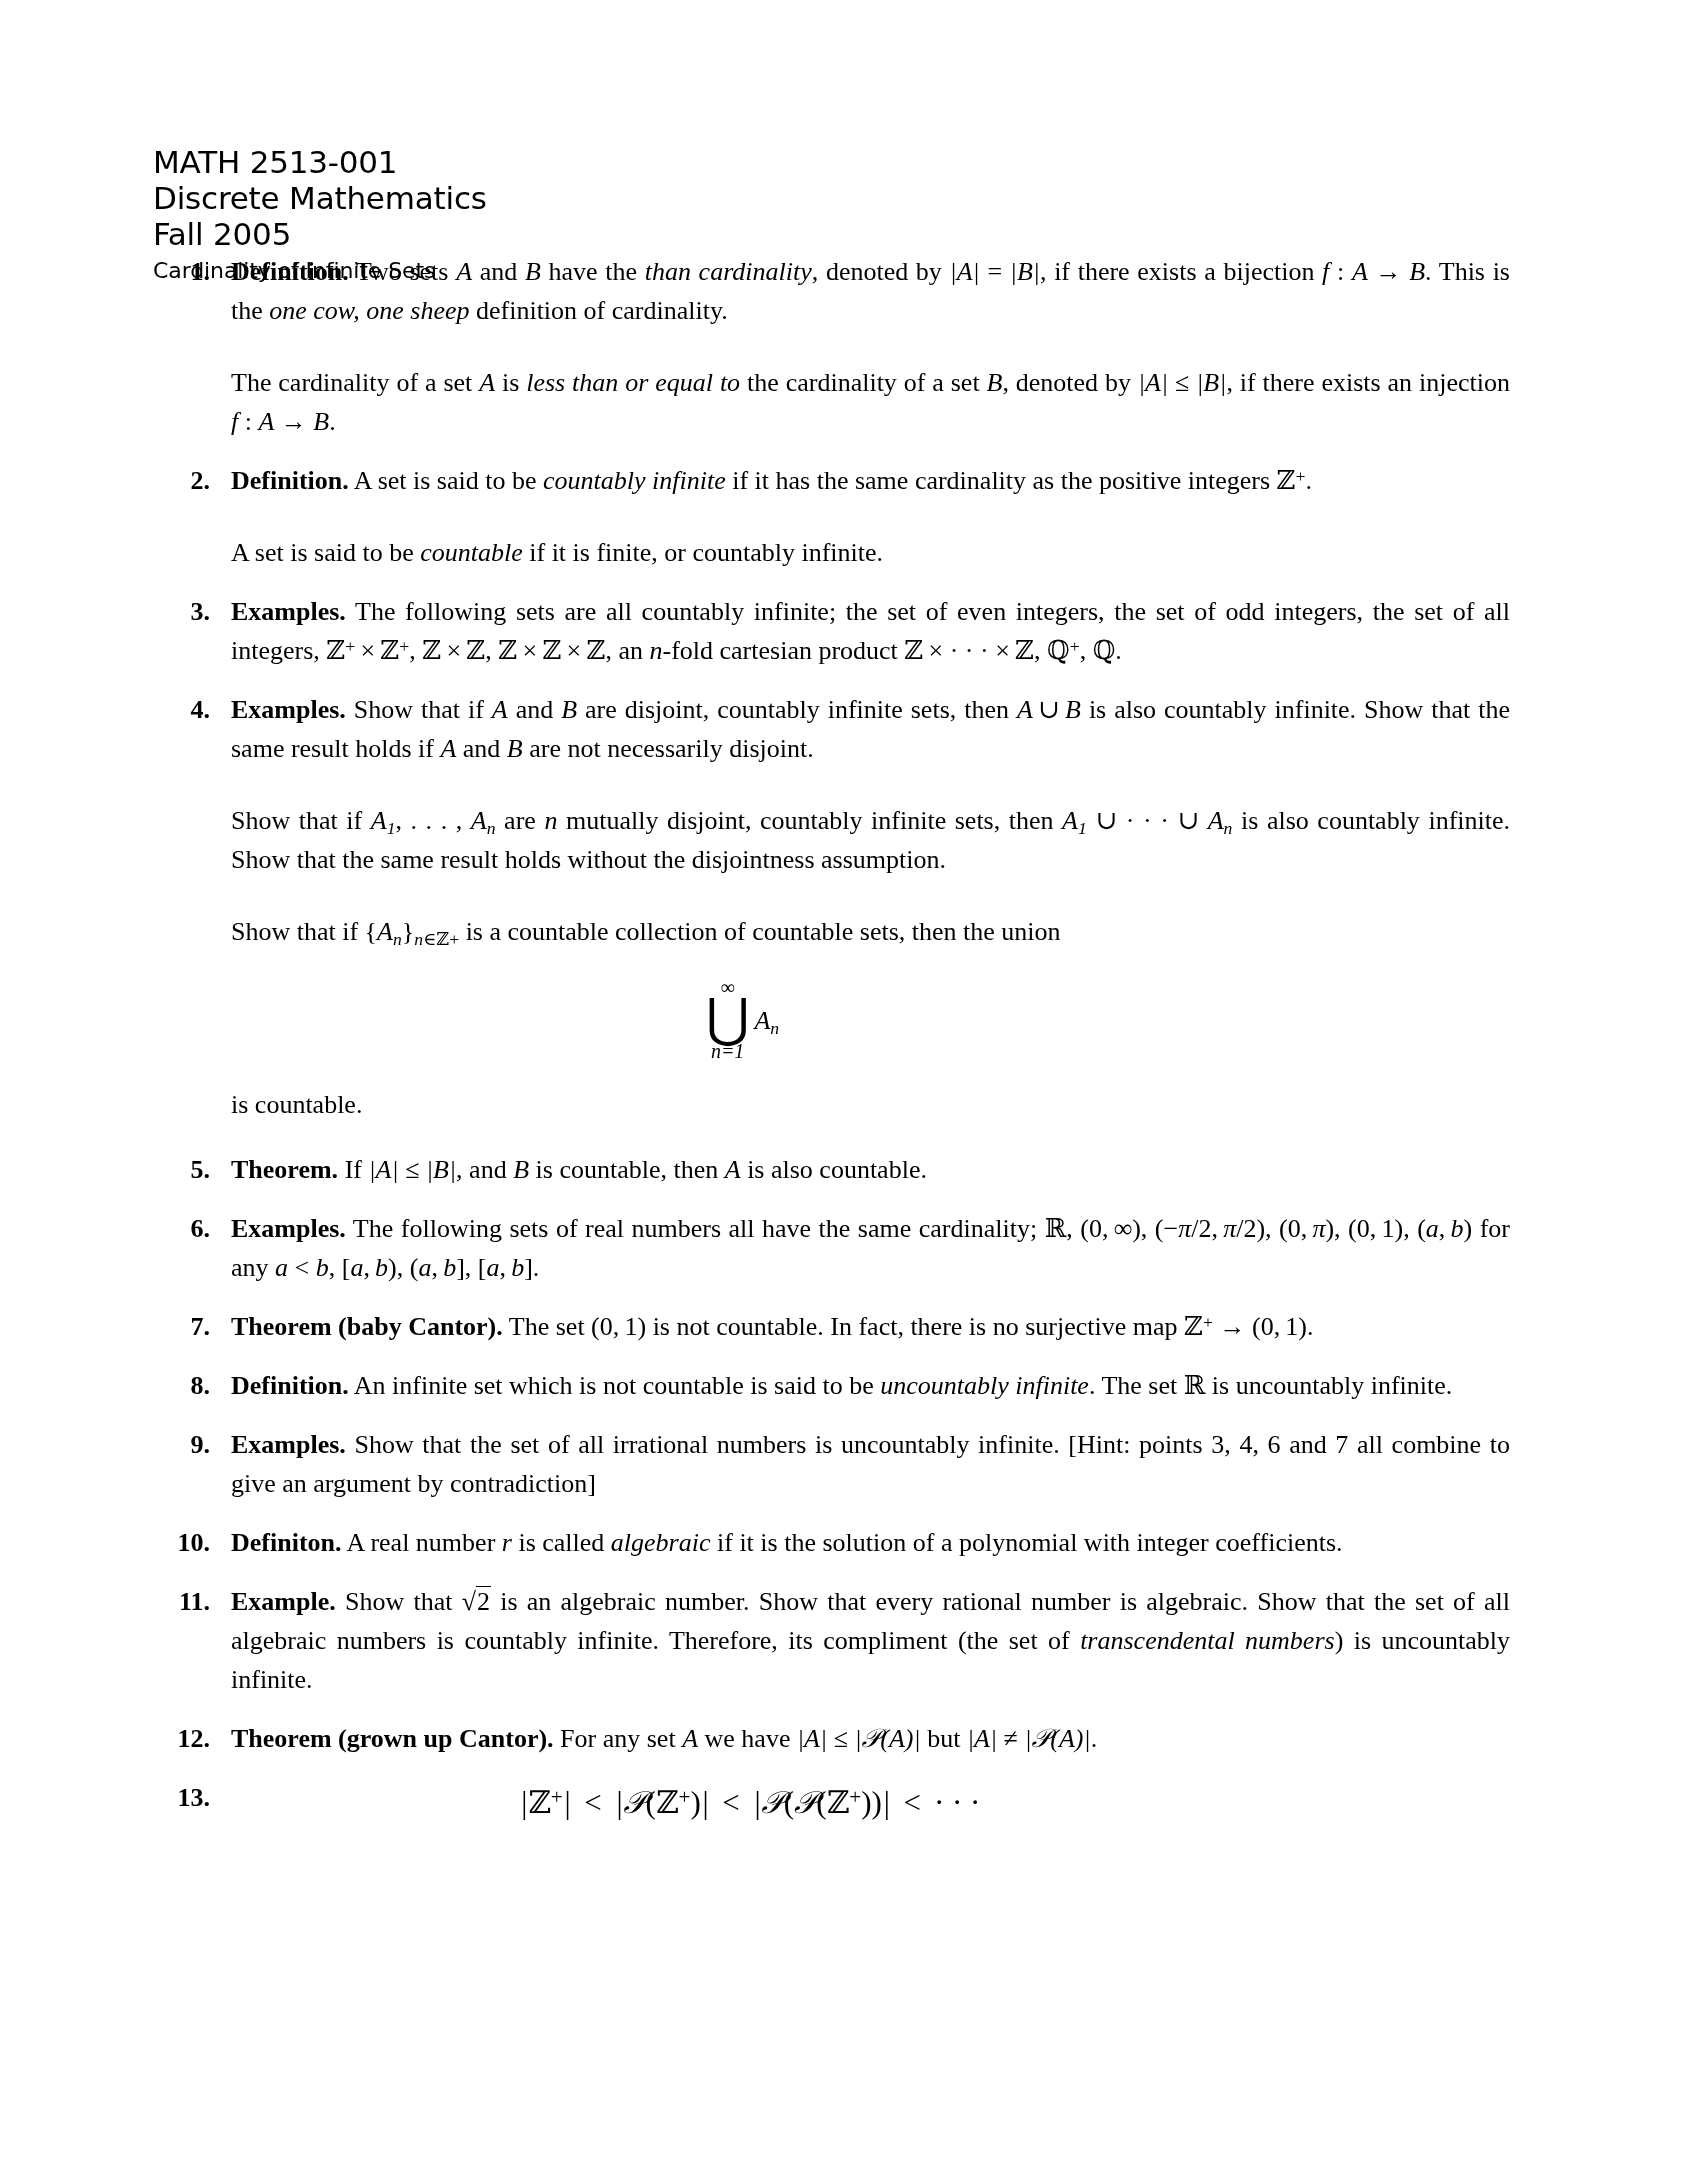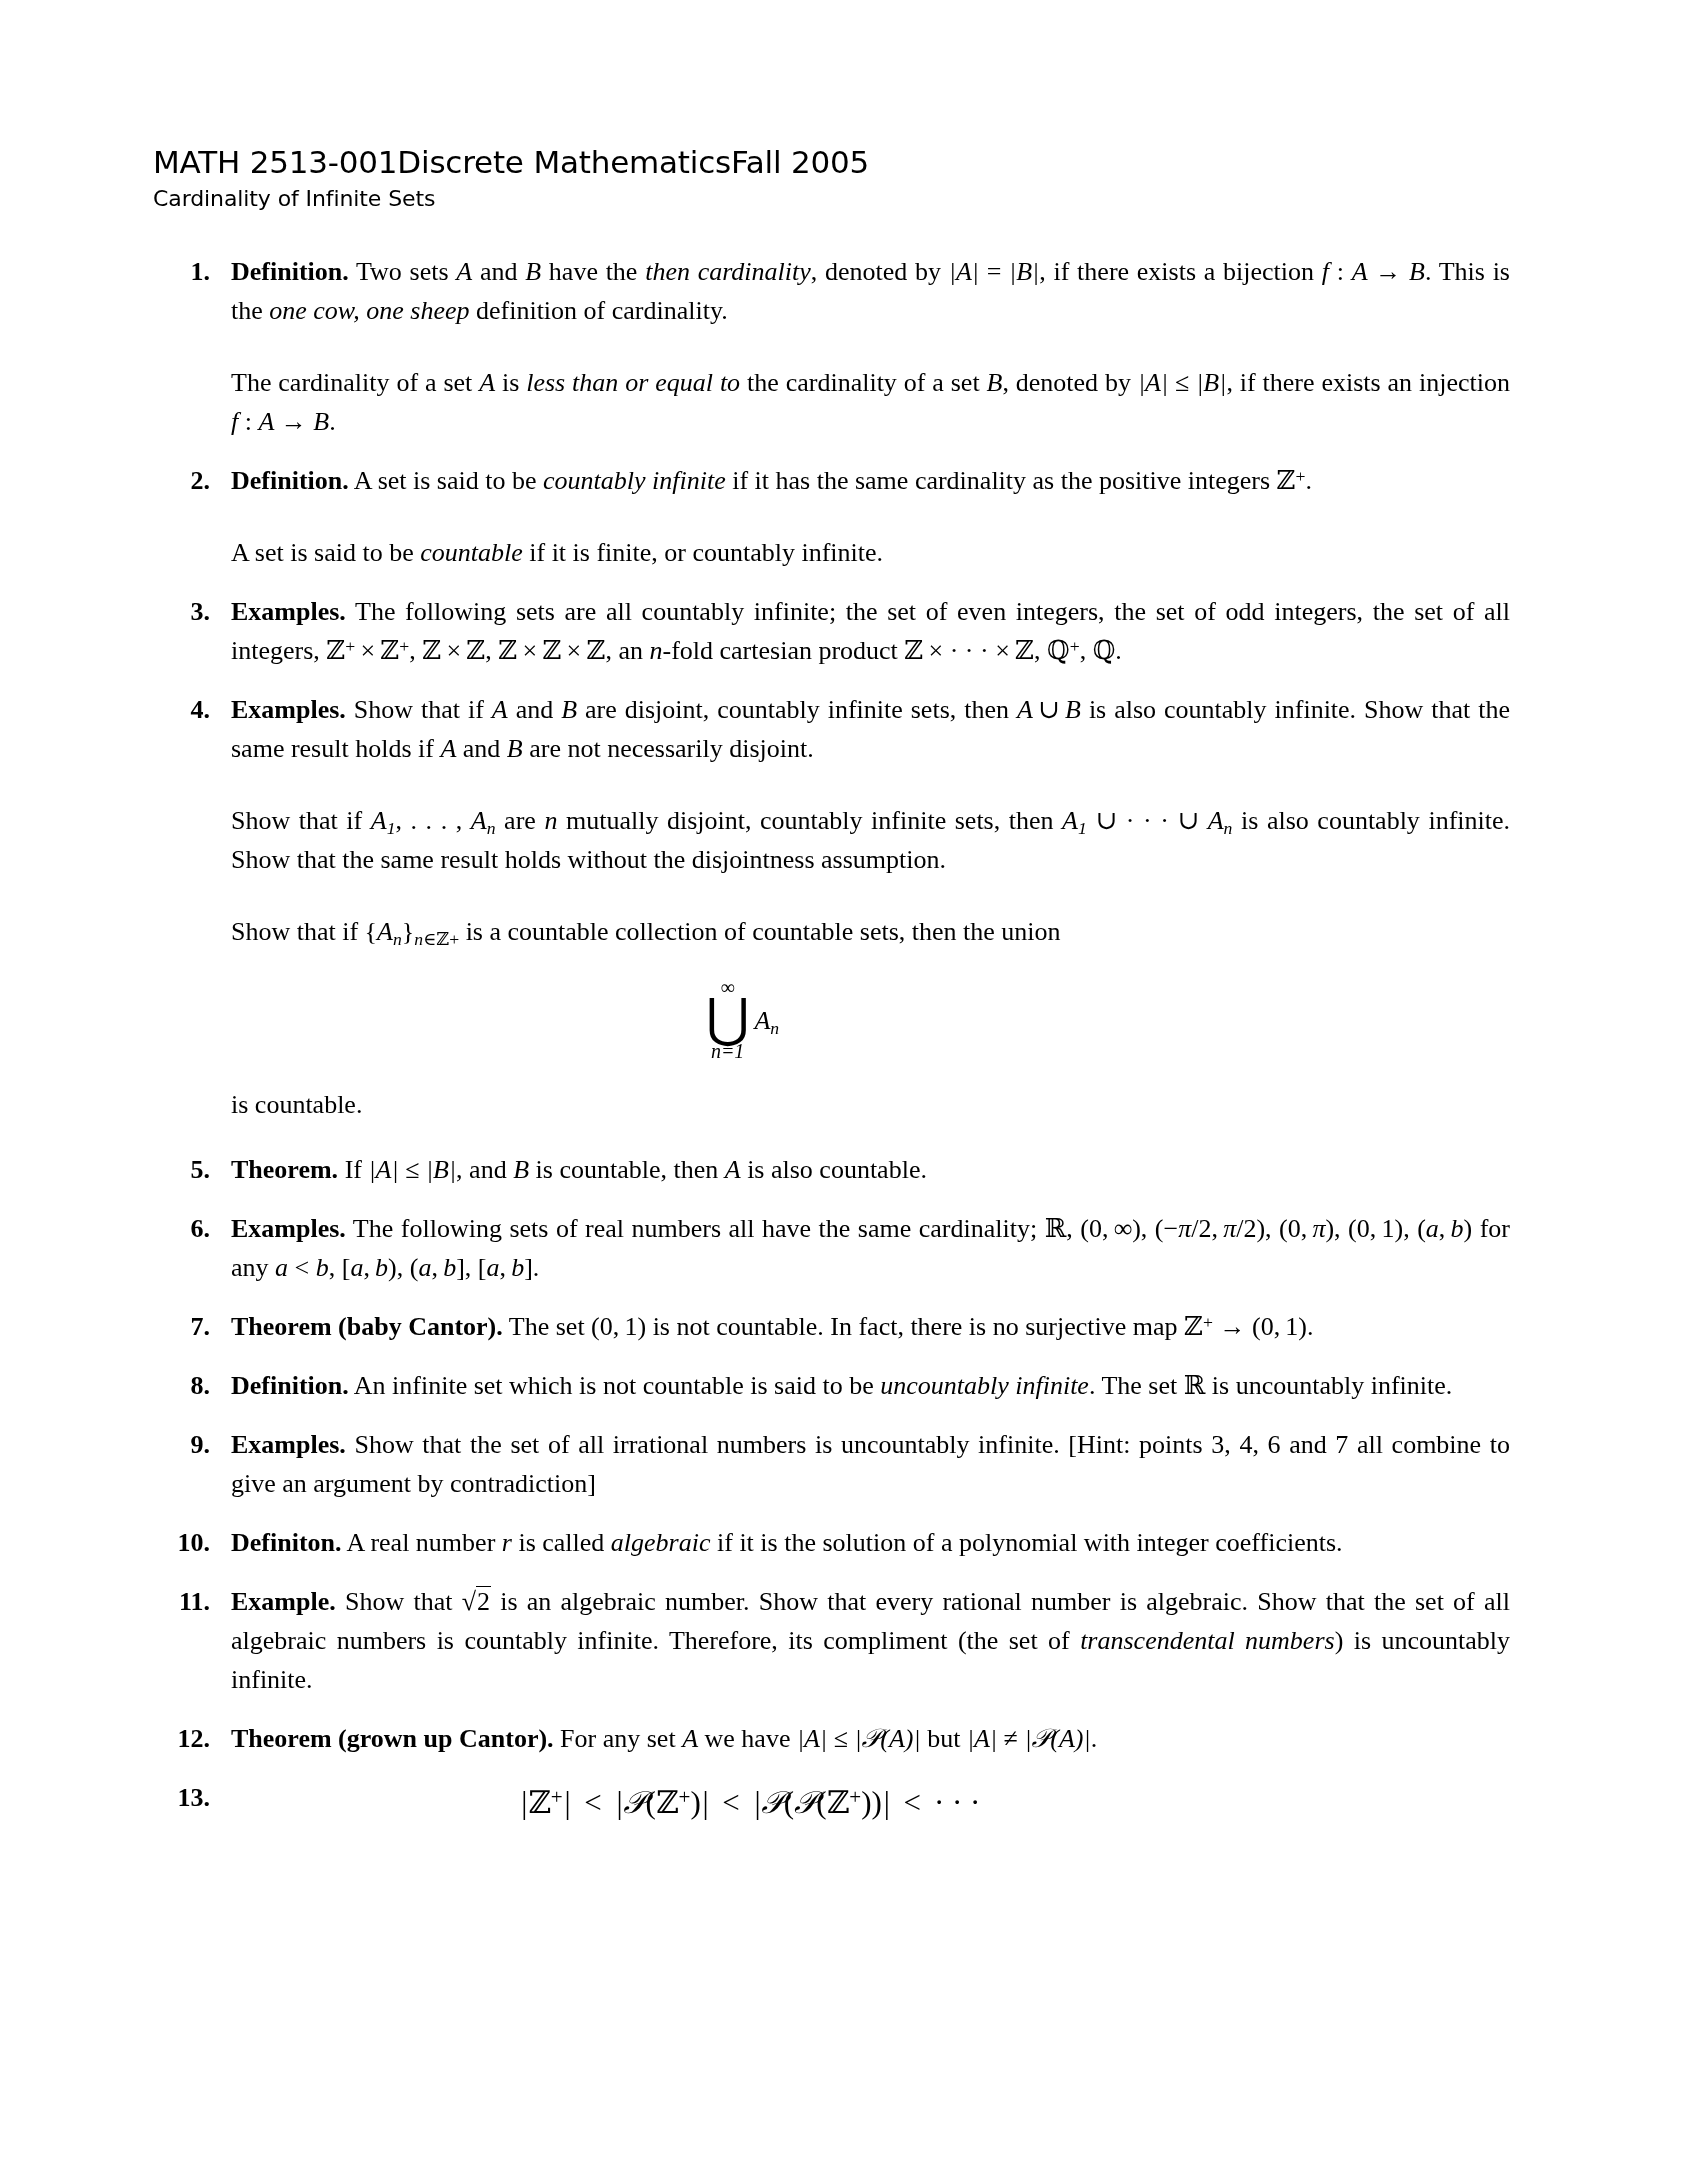--- a/index.html
+++ b/index.html
@@ -27,24 +27,25 @@
   
   .header {
     position: absolute;
     left: 153px;
     top: 144px;
     width: 1356px;
   }
   .header-row {
     display: flex;
     align-items: baseline;
-    justify-content: flex-start;
+    justify-content: space-between;
     font-family: "DejaVu Sans", "Liberation Sans", sans-serif;
     font-size: 31px;
     letter-spacing: -0.2px;
+    flex-direction: column;
   }
   .header-course { white-space: nowrap; }
   .header-title  { white-space: nowrap; }
   .header-term   { white-space: nowrap; }
   .header-sub {
     margin-top: 6px;
     text-align: left;
     font-family: "DejaVu Sans", "Liberation Sans", sans-serif;
     font-size: 22px;
     letter-spacing: -0.1px;
@@ -165,21 +166,21 @@
     </div>
     <div class="header-sub">Cardinality of Infinite Sets</div>
   </div>
 
   <div class="enum">
 
     <div class="item">
       <div class="item-num">1.</div>
       <div class="item-body">
         <p class="para"><b>Definition.</b>
-          Two sets <span class="math">A</span> and <span class="math">B</span> have the <i>then cardinality</i>, denoted by <span class="math">|A|</span> = <span class="math">|B|</span>, if there exists a bijection <span class="math">f</span> : <span class="math">A</span> → <span class="math">B</span>. This is the <i>one cow, one sheep</i> definition of cardinality.</p>
+          Two sets <span class="math">A</span> and <span class="math">B</span> have the <i>than cardinality</i>, denoted by <span class="math">|A|</span> = <span class="math">|B|</span>, if there exists a bijection <span class="math">f</span> : <span class="math">A</span> → <span class="math">B</span>. This is the <i>one cow, one sheep</i> definition of cardinality.</p>
         <p class="para">The cardinality of a set <span class="math">A</span> is <i>less than or equal to</i> the cardinality of a set <span class="math">B</span>, denoted by <span class="math">|A|</span> ≤ <span class="math">|B|</span>, if there exists an injection <span class="math">f</span> : <span class="math">A</span> → <span class="math">B</span>.</p>
       </div>
     </div>
 
     <div class="item">
       <div class="item-num">2.</div>
       <div class="item-body">
         <p class="para"><b>Definition.</b>
           A set is said to be <i>countably infinite</i> if it has the same cardinality as the positive integers <span class="bb">ℤ</span><sup>+</sup>.</p>
         <p class="para">A set is said to be <i>countable</i> if it is finite, or countably infinite.</p>

